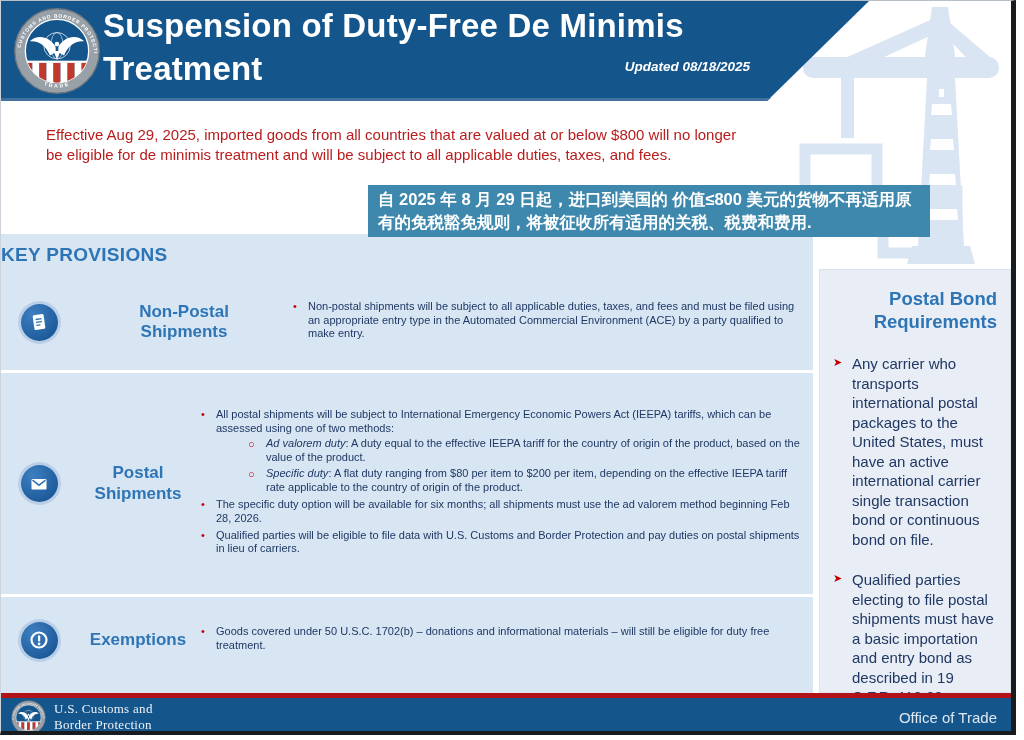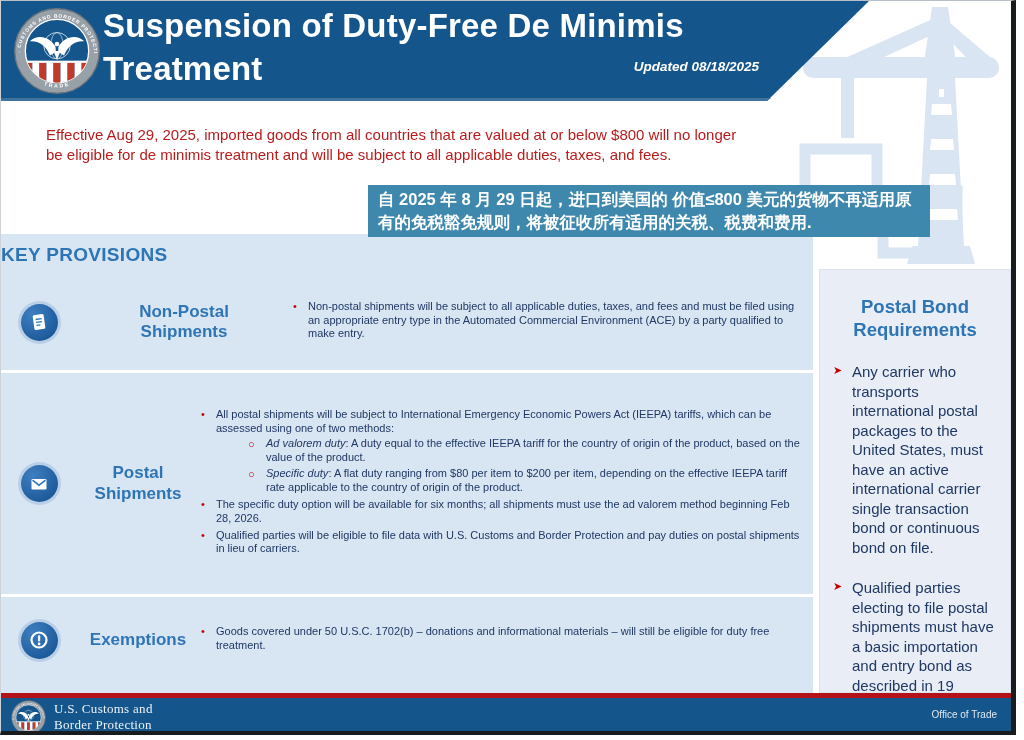--- a/index.html
+++ b/index.html
@@ -18,21 +18,21 @@
   .slide{position:relative;width:1016px;height:735px;background:#fff;overflow:hidden;
          border-top:1px solid #b9bfc6;border-left:1px solid #cdd3d9;
          border-right:5px solid #191c1f;border-bottom:4px solid #191c1f;}
 
   
   .header{position:absolute;left:0;top:0;width:1016px;height:100px;background:var(--header-blue);
           clip-path:polygon(0 0,868px 0,766px 100%,0 100%);}
   .header-underline{position:absolute;left:0;top:97px;width:770px;height:3px;background:#40719f;
           clip-path:polygon(0 0,770px 0,766px 100%,0 100%);}
   .page-title{position:absolute;left:102px;top:4px;width:690px;color:#fff;font-size:33px;font-weight:bold;line-height:1.3;letter-spacing:.2px;}
-  .header-meta{position:absolute;top:56px;left:418px;width:340px;text-align:right;color:#fff;font-size:13.5px;font-style:italic;line-height:1.45;}
+  .header-meta{position:absolute;top:56px;left:409px;width:340px;text-align:right;color:#fff;font-size:13.5px;font-style:italic;line-height:1.45;}
   .header-meta .updated{font-weight:bold;}
 
   
   .seal-lg{position:absolute;left:12px;top:6px;width:88px;height:88px;}
   .seal-sm{position:absolute;left:10px;top:2px;width:35px;height:35px;}
 
   
   .crane{position:absolute;top:0;right:4px;width:222px;height:268px;}
 
   
@@ -58,30 +58,30 @@
   ul.bullets > li{position:relative;padding-left:17px;margin-bottom:3px;}
   ul.bullets > li::before{content:"\2022";color:var(--bullet-red);position:absolute;left:2px;top:0;}
   ul.sub{list-style:none;margin-left:30px;margin-top:2px;}
   ul.sub > li{position:relative;padding-left:20px;margin-bottom:2px;}
   ul.sub > li::before{content:"\25CB";color:var(--bullet-red);position:absolute;left:2px;top:1px;font-size:11px;}
   ul.sub i{font-style:italic;}
 
   
   .sidebar{position:absolute;left:818px;top:268px;width:192px;height:424px;background:var(--sidebar-bg);
            border:1px solid #dde3ec;padding:10px 13px 0 13px;}
-  .sidebar-title{text-align:center;color:var(--accent-blue);font-weight:bold;font-size:18.5px;line-height:1.22;margin-top:16px;}
+  .sidebar-title{text-align:right;color:var(--accent-blue);font-weight:bold;font-size:18.5px;line-height:1.22;margin-top:8px;}
   .sb-item{position:relative;padding-left:19px;margin-top:21px;color:var(--body-navy);font-size:15px;line-height:1.3;}
   .sb-item::before{content:"\27A4";color:var(--bullet-red);position:absolute;left:0;top:1px;font-size:11px;}
 
   
   .red-band{position:absolute;left:0;top:692px;width:1016px;height:5px;background:var(--band-red);}
   .footer{position:absolute;left:0;top:697px;width:1016px;height:38px;background:var(--header-blue);}
   .footer-agency{position:absolute;left:53px;top:3px;color:#edf1f6;font-family:"Liberation Serif",serif;
                  font-size:13px;line-height:1.25;letter-spacing:.3px;}
-  .footer-office{position:absolute;right:20px;top:11px;color:#dfe7f0;font-size:10px;}
+  .footer-office{position:absolute;right:20px;top:11px;color:#dfe7f0;font-size:15px;}
 </style>
 </head>
 <body>
 
 <svg width="0" height="0" style="position:absolute">
   <defs>
     <symbol id="cbp-seal" viewBox="-50 -50 100 100">
       <circle cx="0" cy="0" r="48" fill="#98a0a8"></circle>
       <circle cx="0" cy="0" r="48" fill="none" stroke="#6e767e" stroke-width="1.5"></circle>
       <circle cx="0" cy="0" r="36" fill="#14568c" stroke="#fff" stroke-width="1.5"></circle>

